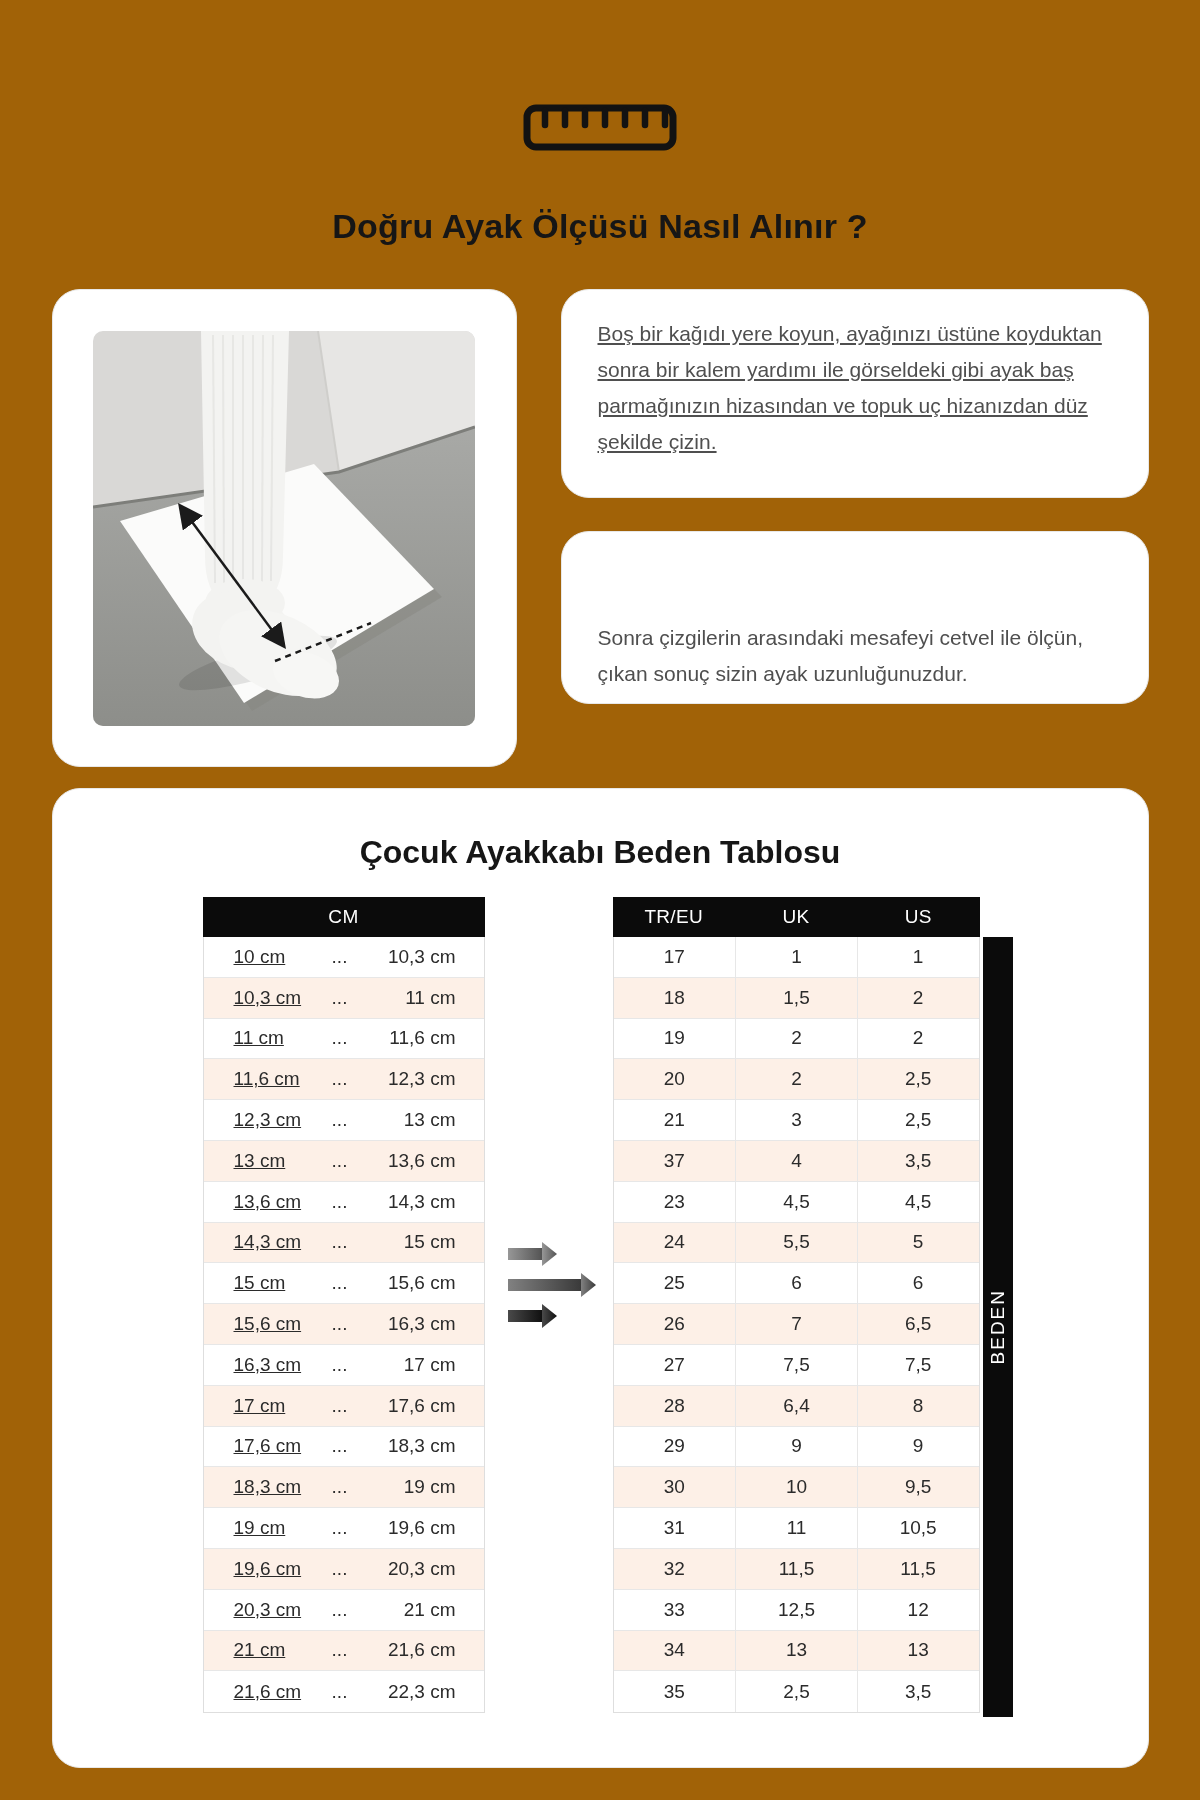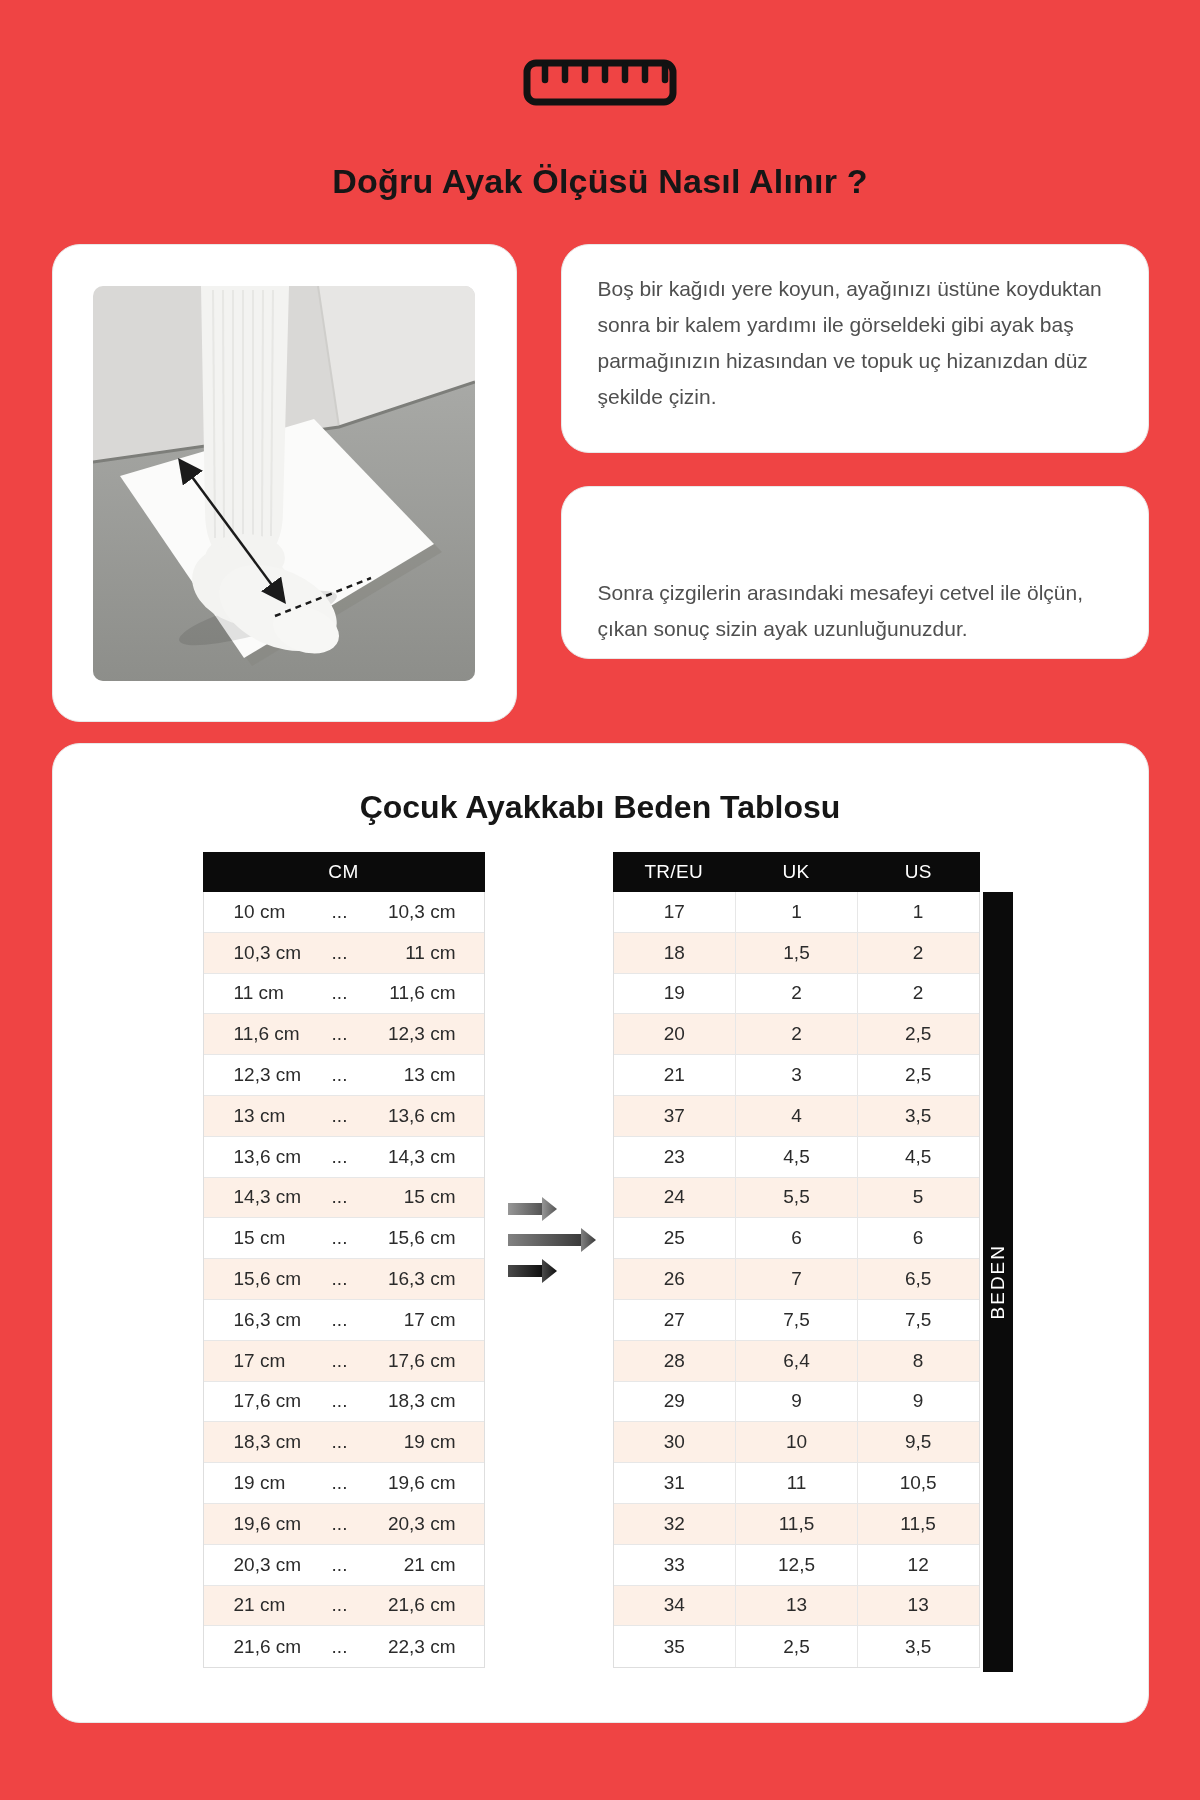--- a/index.html
+++ b/index.html
@@ -1,47 +1,47 @@
 <!DOCTYPE html>
 <html><head>
 <meta charset="utf-8">
 <style>
   html,body { margin:0; padding:0; background:#ffffff; }
   body { font-family:"Liberation Sans", sans-serif; color:#2b2b2b; }
-  .page { width:1200px; height:1800px; position:relative; box-sizing:border-box; padding-top:59px; overflow:hidden; background:#ef4444; }
+  .page { width:1200px; height:1800px; position:relative; box-sizing:border-box; padding-top:104px; overflow:hidden; background:#a16207; }
 
   
   .ruler-wrap { width:154px; margin:0 auto; }
   .main-title { margin-top:52px; text-align:center; font-size:34px; font-weight:700; color:#161616; letter-spacing:.2px; }
 
   
   .cards-row { width:1097px; margin:43px auto 0; display:flex; gap:44px; }
   .card { border:1px solid #e8e8e8; border-radius:28px; background:#fff; box-sizing:border-box; }
   .photo-card { width:465px; height:478px; flex:0 0 auto; display:flex; align-items:center; justify-content:center; }
   .photo-frame { width:382px; height:395px; border-radius:10px; overflow:hidden; display:block; }
   .text-col { flex:1; display:flex; flex-direction:column; gap:33px; }
   .text-box { padding:26px 40px 0 36px; font-size:21px; line-height:36px; color:#4f4f4f; }
-  .text-box-1 { height:209px; }
+  .text-box-1 { height:209px;text-decoration:underline; }
   .text-box-2 { height:173px; padding-top:88px; }
 
   
   .big-card { width:1097px; margin:21px auto 0; height:980px; border:1px solid #e8e8e8; border-radius:28px; box-sizing:border-box; padding-top:44px; background:#fff; }
   .table-title { text-align:center; font-size:32px; font-weight:700; color:#161616; line-height:38px; }
   .tables-row { display:flex; align-items:flex-start; margin-top:26px; padding-left:150px; position:relative; }
 
   .black-bar { background:#0b0b0b; color:#ffffff; font-size:19px; }
 
   .cm-table { width:282px; flex:0 0 auto; }
   .cm-header { height:40px; display:flex; align-items:center; justify-content:center; letter-spacing:.5px;text-align:right; }
   .tbody { border:1px solid #dedede; border-top:none; }
   .row { height:40.8px; box-sizing:border-box; border-bottom:1px solid #e7e7e7; background:#fff; font-size:19px; color:#2b2b2b; }
   .tbody .row:last-child { border-bottom:none; }
   .tbody .row:nth-child(even) { background:#fdf0e7; }
   .cm-row { display:grid; grid-template-columns:115px 42px 1fr; align-items:center; }
-  .cm-from { padding-left:30px; }
+  .cm-from { padding-left:30px;text-decoration:underline; }
   .cm-dots { text-align:center; }
   .cm-to   { text-align:right; padding-right:28px; }
 
   .arrows-wrap { position:absolute; left:455px; top:345px; width:90px; height:90px; }
 
   .conv-table { width:367px; flex:0 0 auto; margin-left:128px; }
   .conv-grid { display:grid; grid-template-columns:1fr 1fr 1fr; }
   .conv-header { height:40px; align-items:center; text-align:center; letter-spacing:.3px; }
   .conv-header > div { display:flex; align-items:center; justify-content:center; height:100%; }
   .conv-row  { align-items:stretch; text-align:right; }

